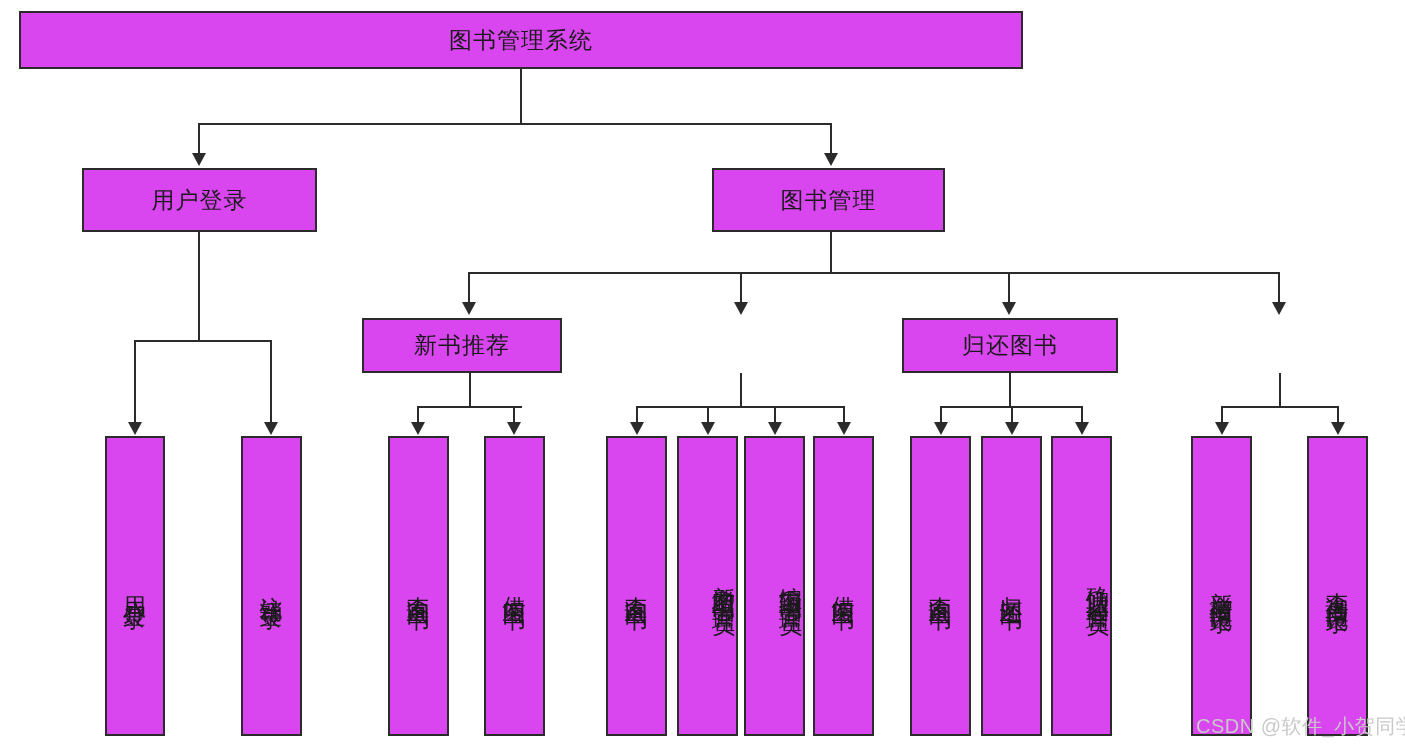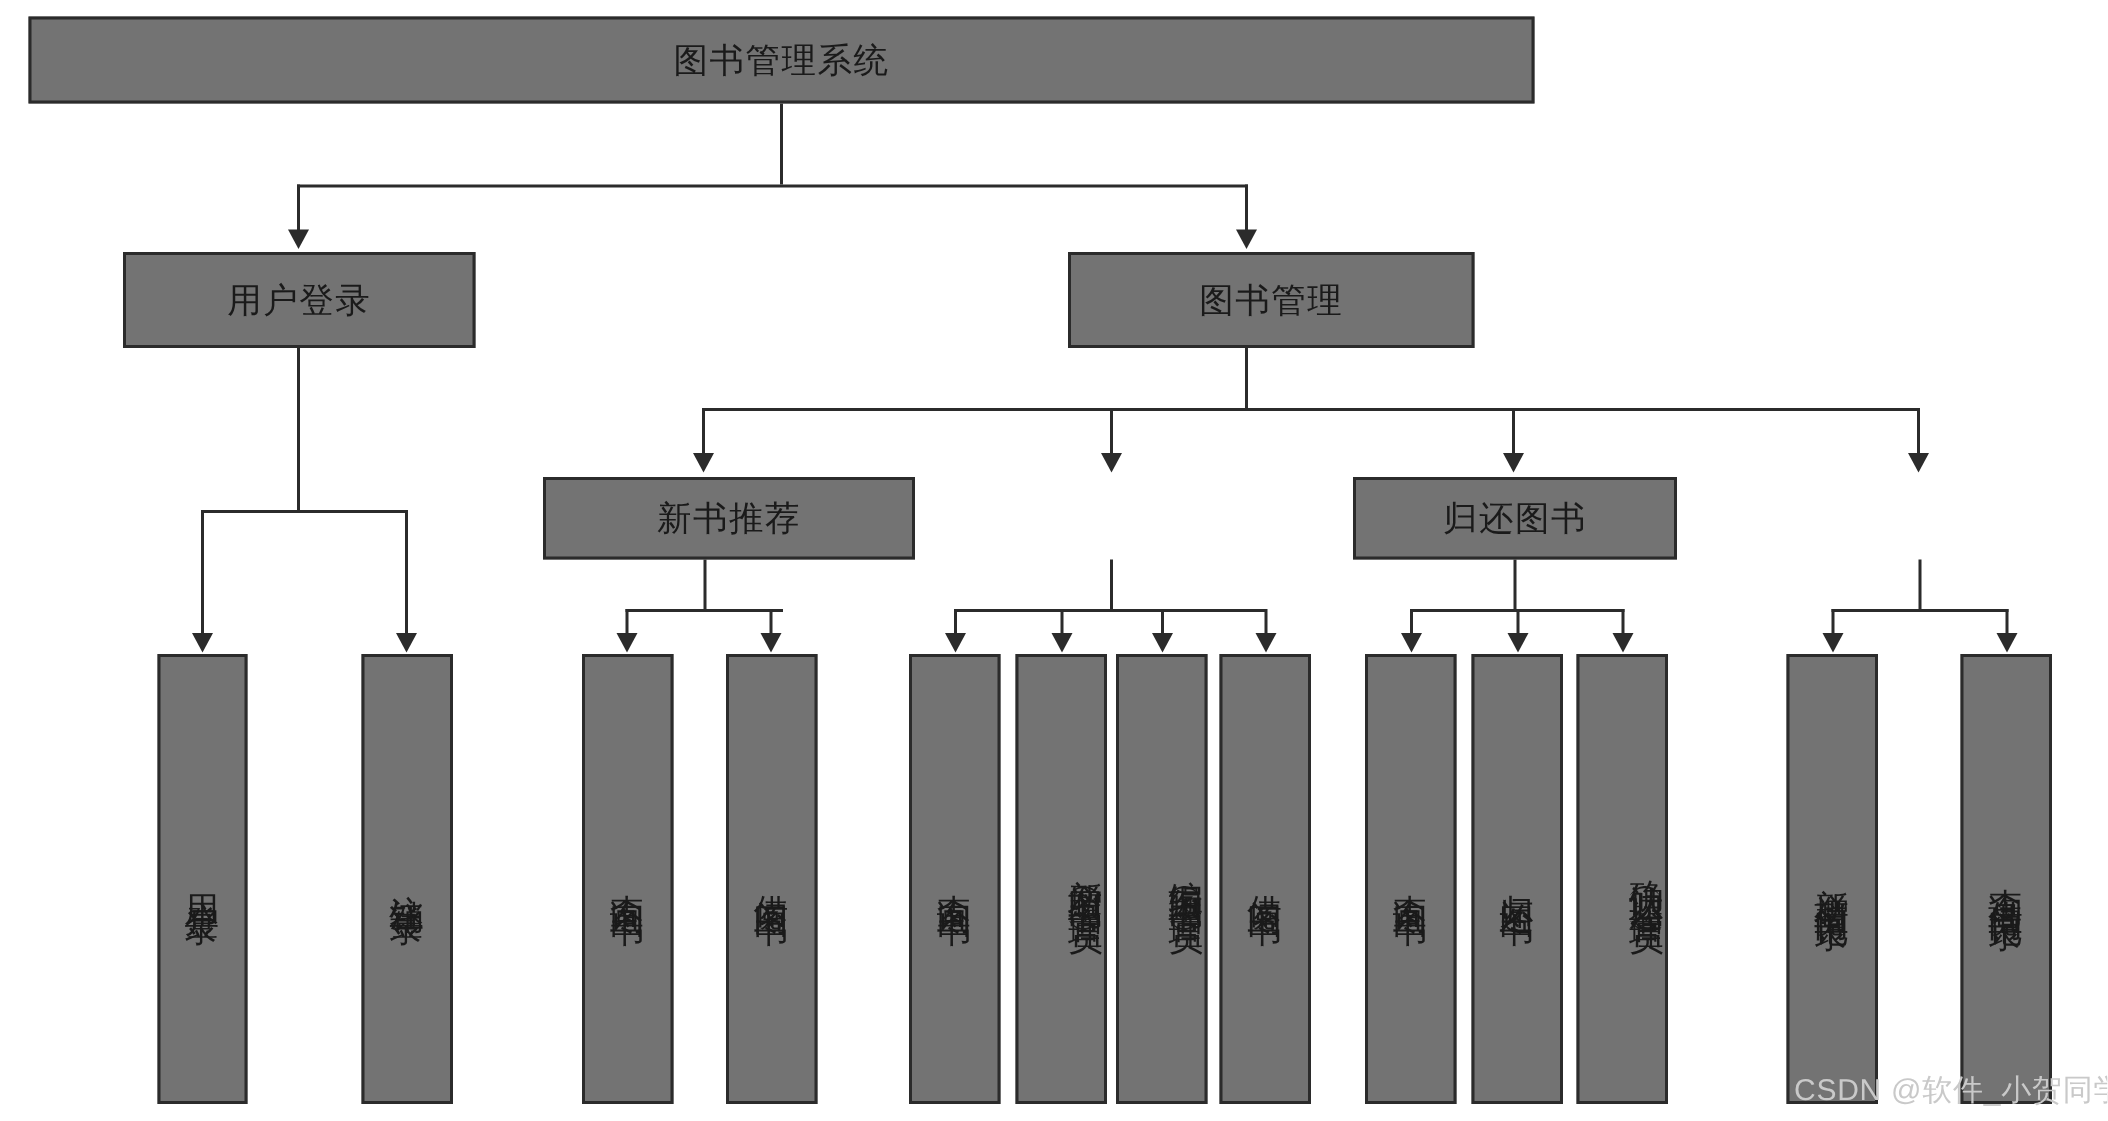--- a/index.html
+++ b/index.html
@@ -14,21 +14,21 @@
     position: relative;
     width: 1405px;
     height: 747px;
     background: #ffffff;
     overflow: hidden;
   }
   .node {
     position: absolute;
     box-sizing: border-box;
     border: 2px solid #2b2b2b;
-    background: #737373;
+    background: #d946ef;
     display: flex;
     align-items: center;
     justify-content: center;
     color: #1a1a1a;
     z-index: 3;
   }
   .node.h {
     font-size: 23px;
     letter-spacing: 1px;
   }
@@ -88,21 +88,21 @@
   <div class="conn hline" style="left:198px; top:123px; width:634px;"></div>
 
   <div class="conn vline" style="left:198px; top:123px; height:32px;"></div>
   <div class="arrow" style="left:192px; top:153px;"></div>
   <div class="conn vline" style="left:830px; top:123px; height:32px;"></div>
   <div class="arrow" style="left:824px; top:153px;"></div>
 
   <div class="node h" style="left:82px; top:168px; width:235px; height:64px;">
     <span class="node-label">用户登录</span>
   </div>
-  <div class="node h" style="left:712px; top:168px; width:271px; height:64px;">
+  <div class="node h" style="left:712px; top:168px; width:233px; height:64px;">
     <span class="node-label">图书管理</span>
   </div>
 
   <div class="conn vline" style="left:198px; top:232px; height:110px;"></div>
   <div class="conn hline" style="left:134px; top:340px; width:138px;"></div>
   <div class="conn vline" style="left:134px; top:340px; height:84px;"></div>
   <div class="arrow" style="left:128px; top:422px;"></div>
   <div class="conn vline" style="left:270px; top:340px; height:84px;"></div>
   <div class="arrow" style="left:264px; top:422px;"></div>
 
@@ -110,21 +110,21 @@
   <div class="conn hline" style="left:468px; top:272px; width:812px;"></div>
   <div class="conn vline" style="left:468px; top:272px; height:32px;"></div>
   <div class="arrow" style="left:462px; top:302px;"></div>
   <div class="conn vline" style="left:740px; top:272px; height:32px;"></div>
   <div class="arrow" style="left:734px; top:302px;"></div>
   <div class="conn vline" style="left:1008px; top:272px; height:32px;"></div>
   <div class="arrow" style="left:1002px; top:302px;"></div>
   <div class="conn vline" style="left:1278px; top:272px; height:32px;"></div>
   <div class="arrow" style="left:1272px; top:302px;"></div>
 
-  <div class="node h" style="left:362px; top:318px; width:248px; height:55px;">
+  <div class="node h" style="left:362px; top:318px; width:200px; height:55px;">
     <span class="node-label">新书推荐</span>
   </div>
   <div class="node h" style="left:902px; top:318px; width:216px; height:55px;">
     <span class="node-label">归还图书</span>
   </div>
 
   <div class="conn vline" style="left:469px; top:373px; height:35px;"></div>
   <div class="conn hline" style="left:417px; top:406px; width:105px;"></div>
   <div class="conn vline" style="left:417px; top:406px; height:18px;"></div>
   <div class="arrow" style="left:411px; top:422px;"></div>

